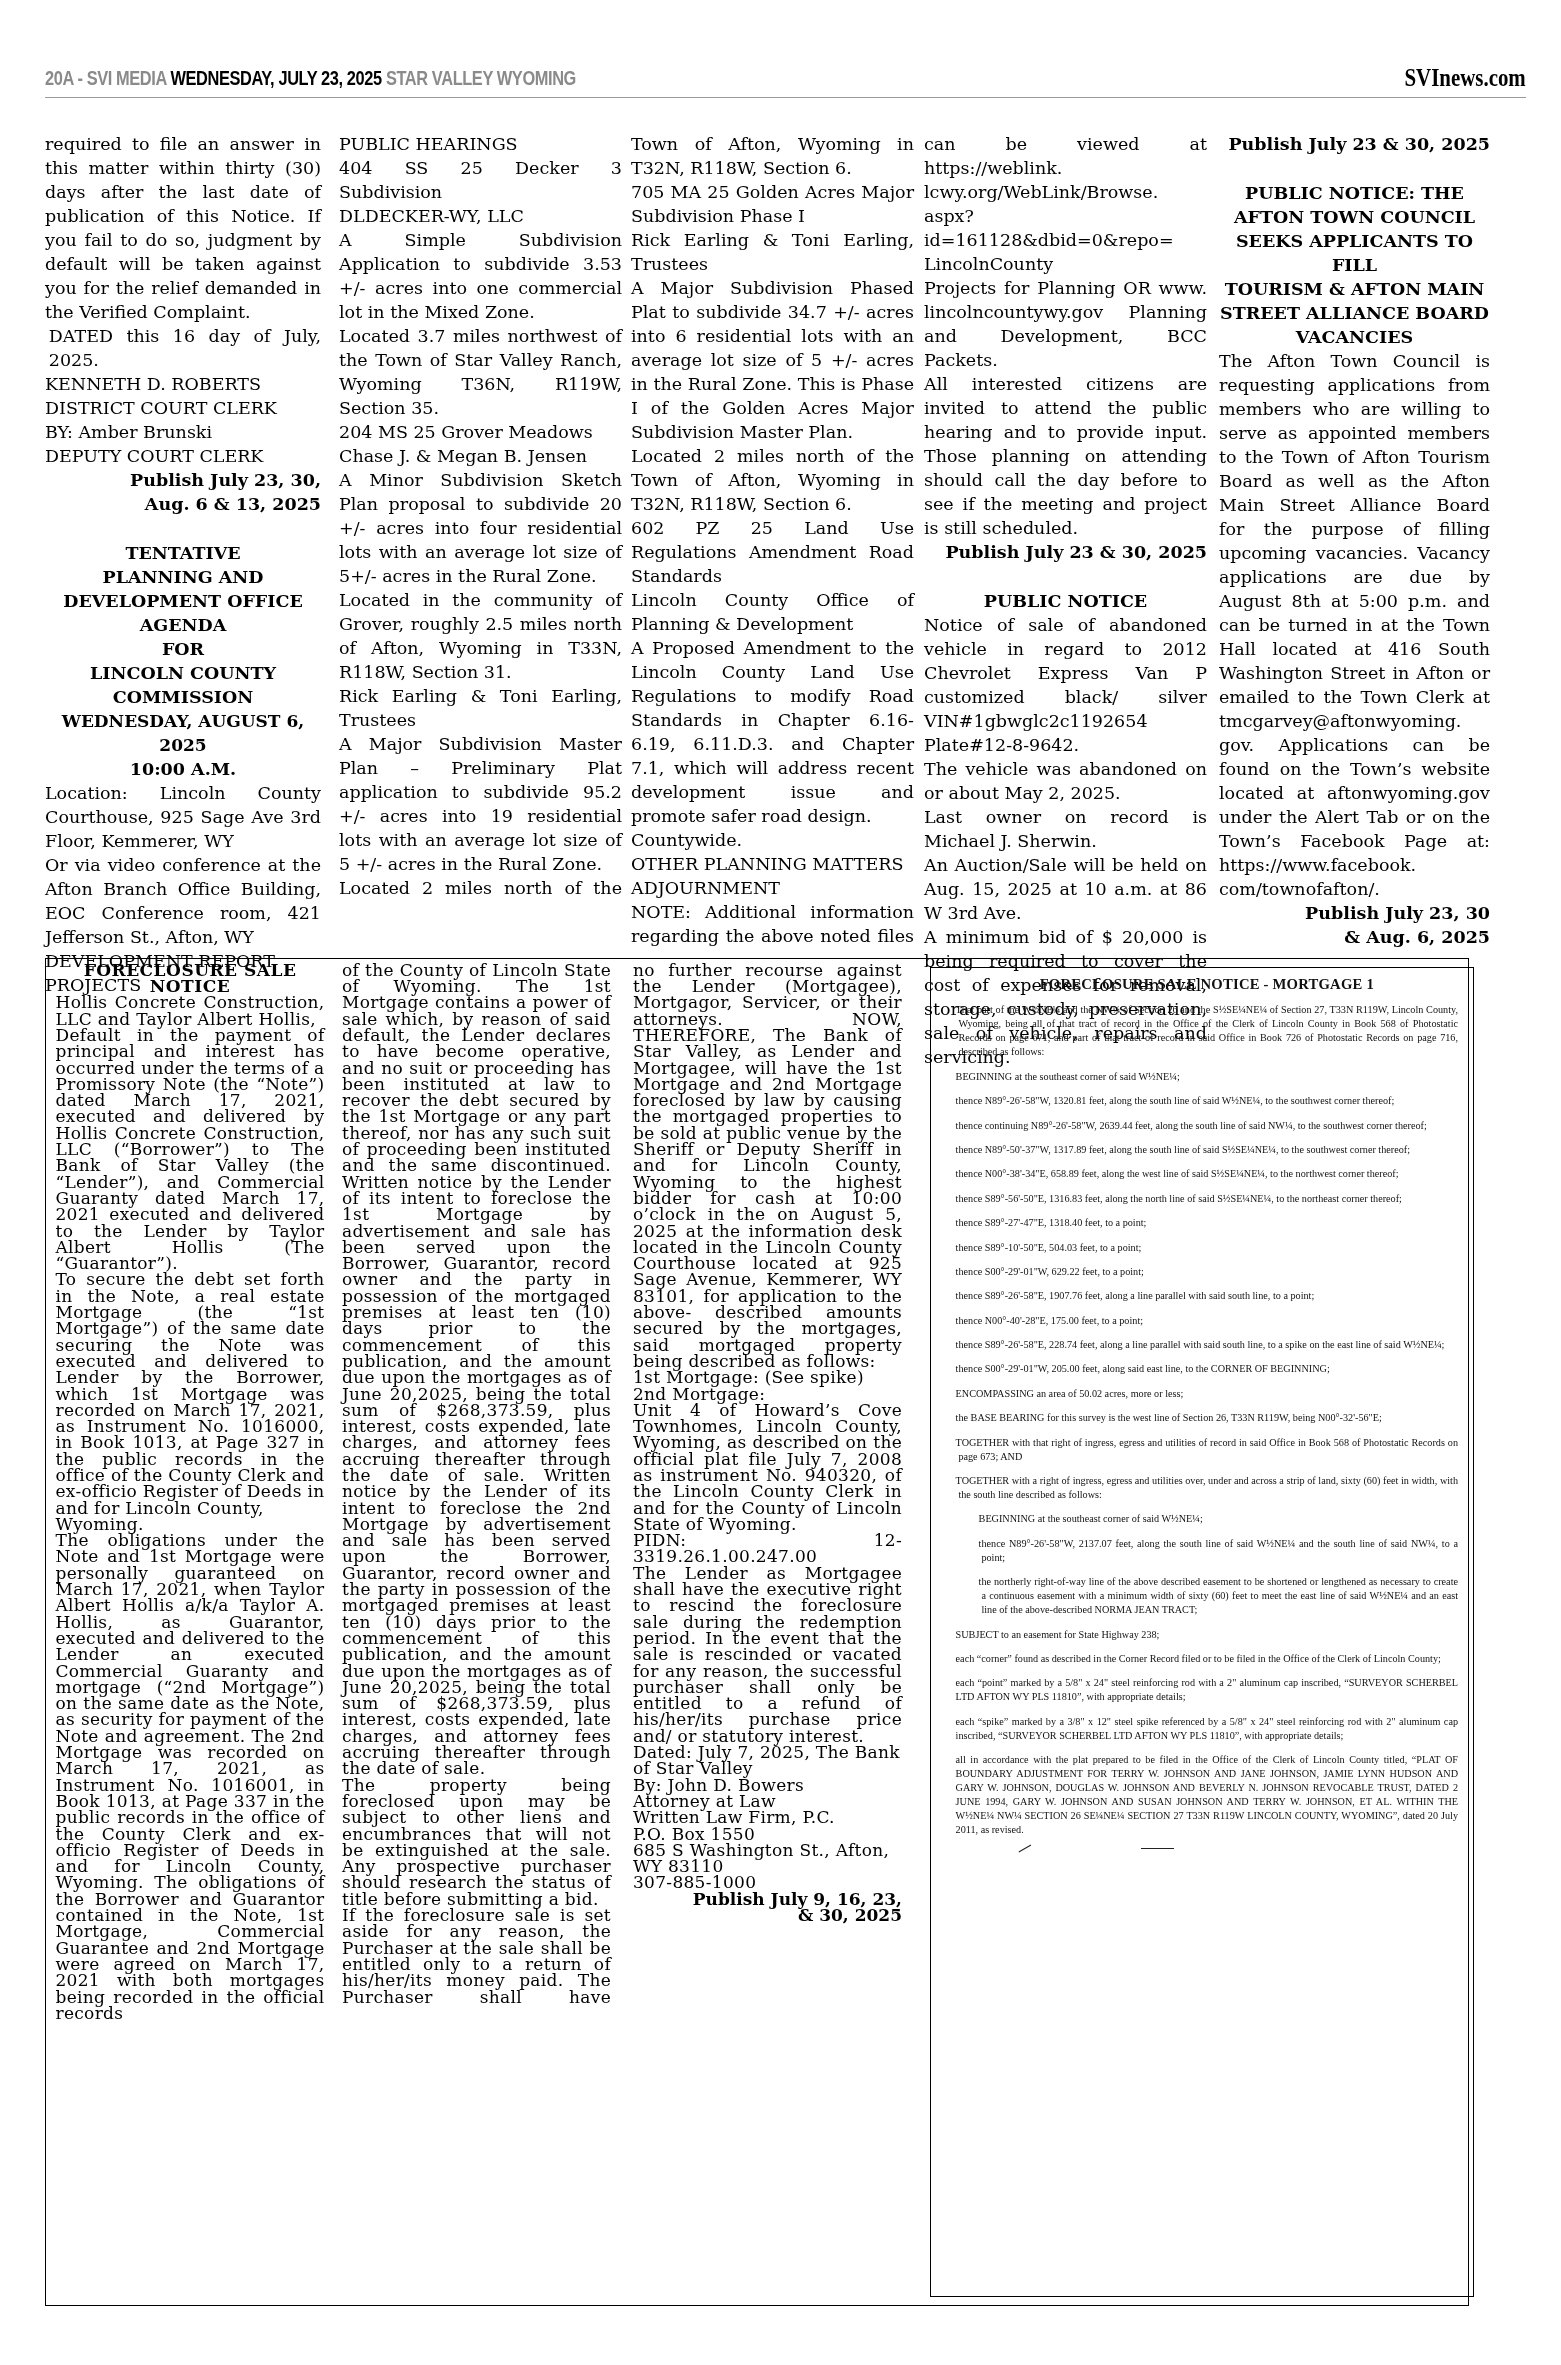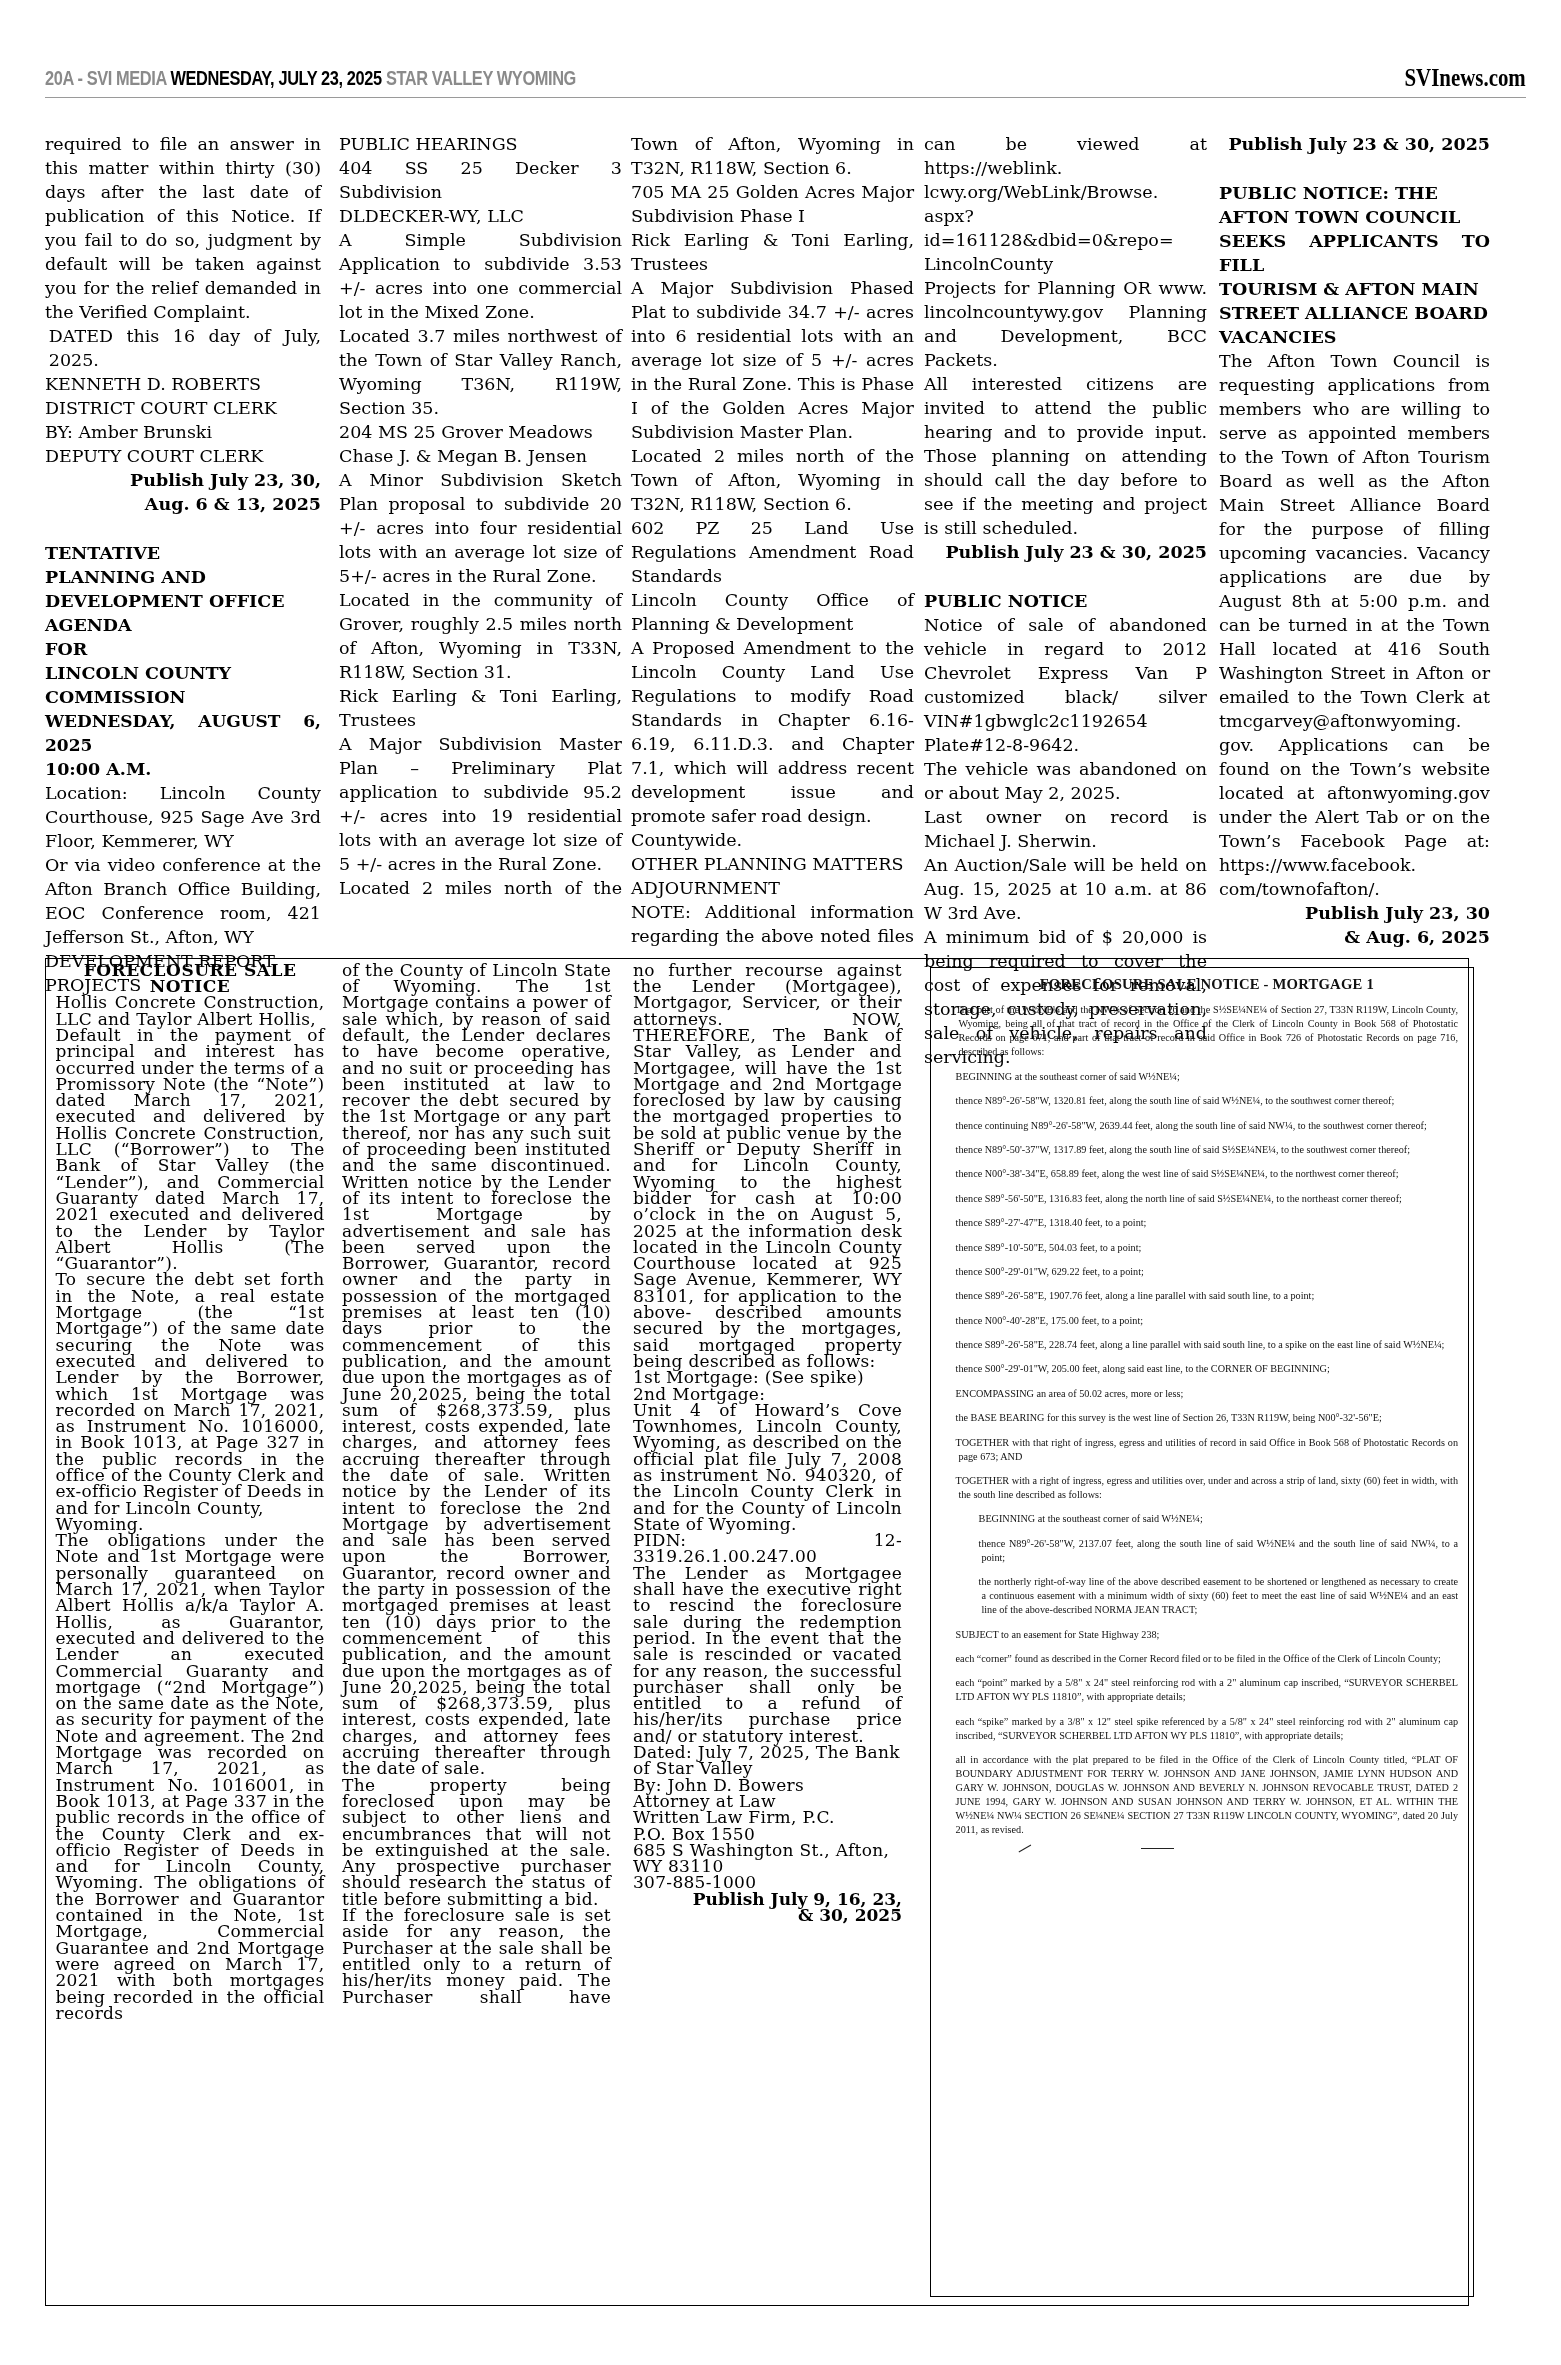--- a/index.html
+++ b/index.html
@@ -7,21 +7,21 @@
   .masthead { position: absolute; left: 45px; top: 66px; width: 1481px; height: 33px; }
   .masthead .left { position: absolute; left: 0; top: 0; font-family: "Liberation Sans", sans-serif; font-weight: bold; font-size: 21px; letter-spacing: -0.5px; transform: scaleX(0.78); transform-origin: left top; white-space: nowrap; }
   .masthead .grey { color: #8a8a8a; }
   .masthead .dark { color: #000; }
   .masthead .right { position: absolute; right: 0; top: -1.9px; font-family: "Liberation Serif", serif; font-weight: bold; font-size: 24.6px; transform: scaleX(0.85); transform-origin: right top; white-space: nowrap; }
   .rule { position: absolute; left: 45px; top: 97px; width: 1481px; height: 1.4px; background: #9a9a9a; }
 
   .col { position: absolute; font-family: "DejaVu Serif", serif; font-size: 17.5px; line-height: 24px; text-align: justify; }
   .col p { margin: 0; }
   .col .bold-right { text-align: right; font-weight: bold; }
-  .col .head { font-weight: bold; line-height: 24px; }
+  .col .head { text-align: center; font-weight: bold; line-height: 24px; }
   .col .gap { height: 24.6px; }
   .col .lastline { text-align-last: justify; }
 
   #c1 { left: 45px; top: 132px; width: 276px; }
   #c2 { left: 339px; top: 132px; width: 283px; }
   #c3 { left: 631px; top: 132px; width: 283px; }
   #c4 { left: 924px; top: 132px; width: 283px; }
   #c5 { left: 1219px; top: 132px; width: 271px; }
 
   .fbox { position: absolute; left: 45px; top: 958px; width: 1424px; height: 1348px; border: 1.9px solid #000; box-sizing: border-box; }

